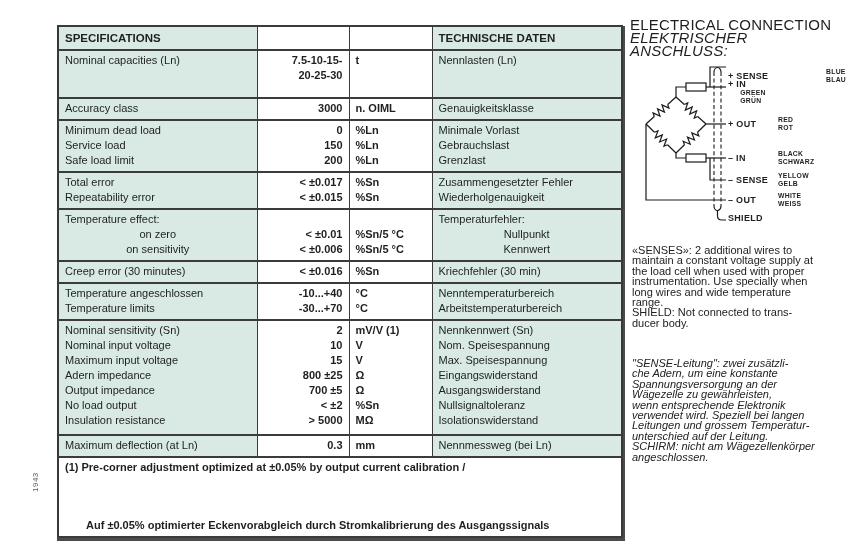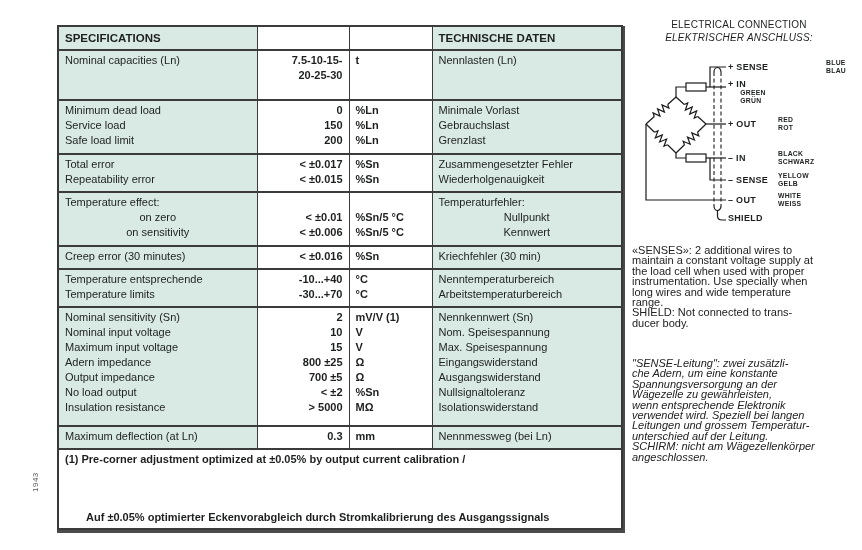--- a/index.html
+++ b/index.html
@@ -38,21 +38,21 @@
   td.c-val{text-align:right;}
   td.c-unit{text-align:left;}
   td div.line{white-space:nowrap;}
   td div.line.center{text-align:center;}
   tr.r-head{height:23px;}
   td.footnote{padding-top:7px;font-size:11px;line-height:15px;}
   td.footnote .fn2{padding-left:21px;margin-top:43px;}
 
   
   .conn-panel{position:absolute;left:630px;top:18px;width:232px;height:525px;}
-  .conn-title{width:218px;text-align:center;font-size:10px;line-height:13px;letter-spacing:.2px;}
+  .conn-title{width:218px;font-size:15px;line-height:13px;letter-spacing:.2px;}
   .conn-title .t2{font-style:italic;}
   .bridge-box{position:absolute;left:0;top:30px;width:100px;height:185px;}
   .wire-row{position:absolute;display:flex;align-items:center;}
   .wire-label{font-size:9px;font-weight:bold;letter-spacing:.3px;width:50px;white-space:nowrap;}
   .wire-colors{font-size:6.8px;font-weight:bold;line-height:8px;letter-spacing:.3px;padding-left:0px;}
   .conn-note{position:absolute;left:2px;width:224px;font-size:11px;line-height:10.4px;
     white-space:pre-line;text-align:left;color:#222;}
   .conn-note.de{font-style:italic;}
   svg .wire{stroke:#1a1a1a;stroke-width:1.2;fill:none;}
   svg .dash{stroke:#1a1a1a;stroke-width:1.1;fill:none;stroke-dasharray:4,2.6;}
@@ -90,20 +90,34 @@
               <div class="line">7.5-10-15-</div>
               <div class="line">20-25-30</div>
             </td>
             <td class="c-unit cell-white">
               <div class="line">t</div>
             </td>
             <td class="c-de cell-teal">
               <div class="line">Nennlasten (Ln)</div>
             </td>
           </tr>
+          <tr style="height: 20px;">
+            <td class="c-en cell-teal">
+              <div class="line">Accuracy class</div>
+            </td>
+            <td class="c-val cell-white">
+              <div class="line">3000</div>
+            </td>
+            <td class="c-unit cell-white">
+              <div class="line">n. OIML</div>
+            </td>
+            <td class="c-de cell-teal">
+              <div class="line">Genauigkeitsklasse</div>
+            </td>
+          </tr>
           <tr style="height: 47px;">
             <td class="c-en cell-teal">
               <div class="line">Minimum dead load</div>
               <div class="line">Service load</div>
               <div class="line">Safe load limit</div>
             </td>
             <td class="c-val cell-white">
               <div class="line">0</div>
               <div class="line">150</div>
               <div class="line">200</div>
@@ -168,21 +182,21 @@
             </td>
             <td class="c-unit cell-white">
               <div class="line">%Sn</div>
             </td>
             <td class="c-de cell-teal">
               <div class="line">Kriechfehler (30 min)</div>
             </td>
           </tr>
           <tr style="height: 33px;">
             <td class="c-en cell-teal">
-              <div class="line">Temperature entsprechende</div>
+              <div class="line">Temperature angeschlossen</div>
               <div class="line">Temperature limits</div>
             </td>
             <td class="c-val cell-white">
               <div class="line">-10...+40</div>
               <div class="line">-30...+70</div>
             </td>
             <td class="c-unit cell-white">
               <div class="line">°C</div>
               <div class="line">°C</div>
             </td>
@@ -316,21 +330,21 @@
           <line class="dash" x1="91" y1="24" x2="91" y2="158"></line>
           <path class="wire" d="M84,24 A3.5,4.5 0 0 1 91,24"></path>
           <path class="wire" d="M84,158 A3.5,4.5 0 0 0 91,158"></path>
         </g>
 
         <path class="wire" d="M87.5,162 L87.5,168 Q87.5,172 92,172 L96,172"></path>
       </svg>
     </div>
 
     <div id="wire-labels">
-        <div class="wire-row" style="left: 98px; top: 41px; height: 16px; gap: 48px;">
+        <div class="wire-row" style="left: 98px; top: 50px; height: 16px; gap: 48px;">
           <span class="wire-label">+ SENSE</span>
           <span class="wire-colors">
             <div>BLUE</div>
             <div>BLAU</div>
           </span>
         </div>
         <div class="wire-row" style="left: 98px; top: 61px; height: 16px; flex-direction: column;">
           <span class="wire-label">+ IN</span>
           <span class="wire-colors">
             <div>GREEN</div>

